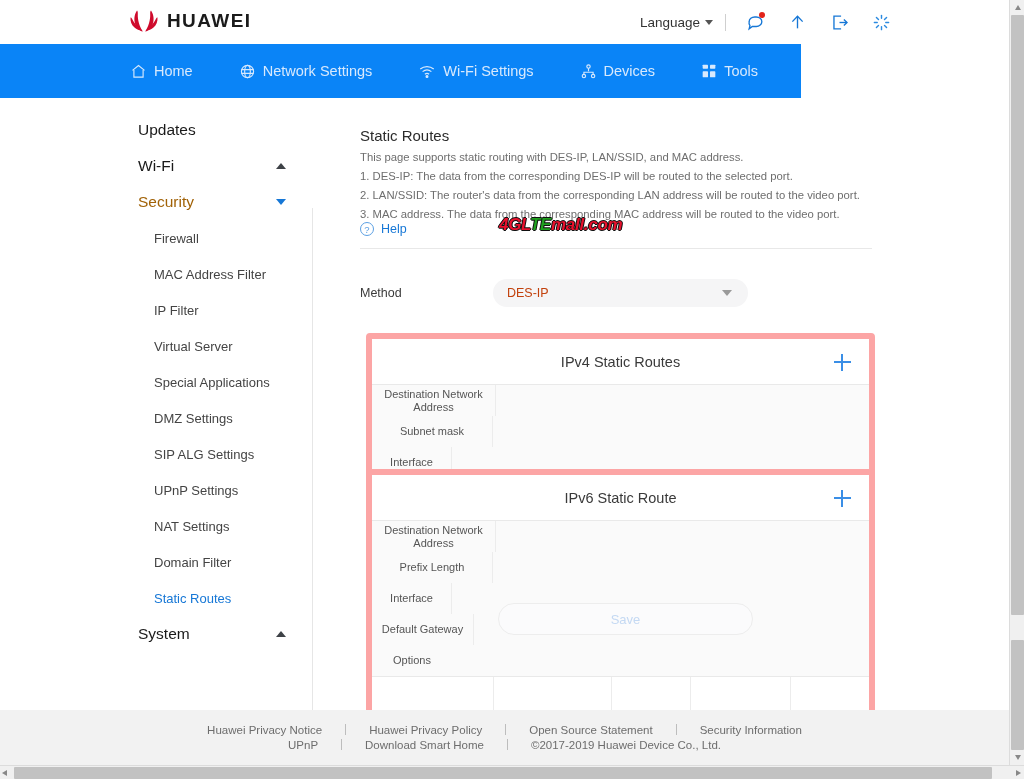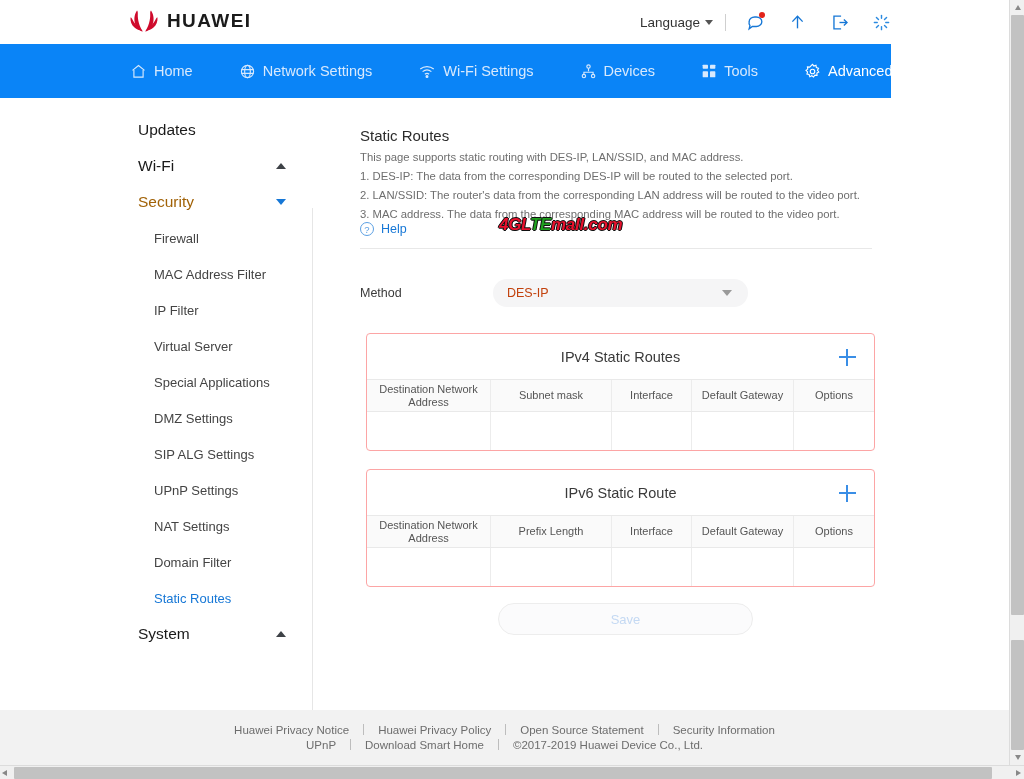--- a/index.html
+++ b/index.html
@@ -62,21 +62,21 @@
   .hdr-icon:last-child { margin-right: 0; }
   .badge-dot {
     position: absolute; right: 5px; top: 3px;
     width: 6px; height: 6px; border-radius: 50%;
     background: #e2231a;
   }
 
   
   #navbar {
     position: absolute; left: 0; top: 44px;
-    width: 891px; height: 54px;
+    width: 801px; height: 54px;
     background: #0a84f7;
   }
   #nav-inner {
     position: absolute; left: 130px; top: 0;
     height: 54px; display: flex; align-items: center;
   }
   .nav-item {
     display: flex; align-items: center; gap: 7px;
     color: #d8e9fd; font-size: 14.5px;
     margin-right: 46px; cursor: pointer; white-space: nowrap;
@@ -172,21 +172,21 @@
     width: 0; height: 0;
     border-left: 5px solid transparent;
     border-right: 5px solid transparent;
     border-top: 6px solid #9a9a9a;
   }
 
   
   .tbl-card {
     position: absolute; left: 53px;
     width: 509px;
-    border: 1px solid #fca5a5; border-radius: 4px;
+    border: 6px solid #fca5a5; border-radius: 4px;
     background: #ffffff; overflow: hidden;
   }
   #tbl4 { top: 235px; }
   #tbl6 { top: 371px; }
   .tbl-head {
     height: 45px; position: relative;
     display: flex; align-items: center; justify-content: center;
   }
   .tbl-head .t {
     font-size: 14.5px; color: #3a3a3a;
@@ -195,21 +195,21 @@
     position: absolute; right: 16px; top: 12px;
     width: 22px; height: 22px; cursor: pointer;
     display: flex; align-items: center; justify-content: center;
   }
   .plus-btn::before, .plus-btn::after {
     content: ""; position: absolute; background: #3a8ee6;
   }
   .plus-btn::before { width: 17px; height: 1.6px; }
   .plus-btn::after  { width: 1.6px; height: 17px; }
   .tbl-row { display: flex; border-top: 1px solid #e9e9e9; }
-  .tbl-row.hdr { background: #fafafa; }
+  .tbl-row.hdr { background: #fafafa; flex-direction: column; }
   .tbl-cell {
     border-right: 1px solid #ececec;
     font-size: 11px; color: #555;
     display: flex; align-items: center; justify-content: center;
     text-align: center; padding: 4px 3px; line-height: 13px;
   }
   .tbl-cell:last-child { border-right: none; }
   .tbl-row.hdr .tbl-cell { height: 31px; }
   .tbl-row.body .tbl-cell { height: 38px; }
   .c1 { width: 124px; }
@@ -228,21 +228,21 @@
   }
 
   
   #footer {
     position: absolute; left: 0; top: 710px;
     width: 1009px; height: 55px;
     background: #f2f2f2;
     display: flex; flex-direction: column;
     align-items: center; justify-content: center; gap: 3px;
   }
-  .foot-line { display: flex; align-items: flex-start; }
+  .foot-line { display: flex; align-items: flex-start; gap: 9px; }
   .foot-link {
     font-size: 11.5px; color: #6d6d6d; cursor: pointer; white-space: nowrap;
   }
   .foot-sep {
     width: 1px; height: 11px; background: #bdbdbd; margin: 0 14px;
   }
   .foot-copy { font-size: 11.5px; color: #6d6d6d; white-space: nowrap; }
 
   
   #vscroll {

